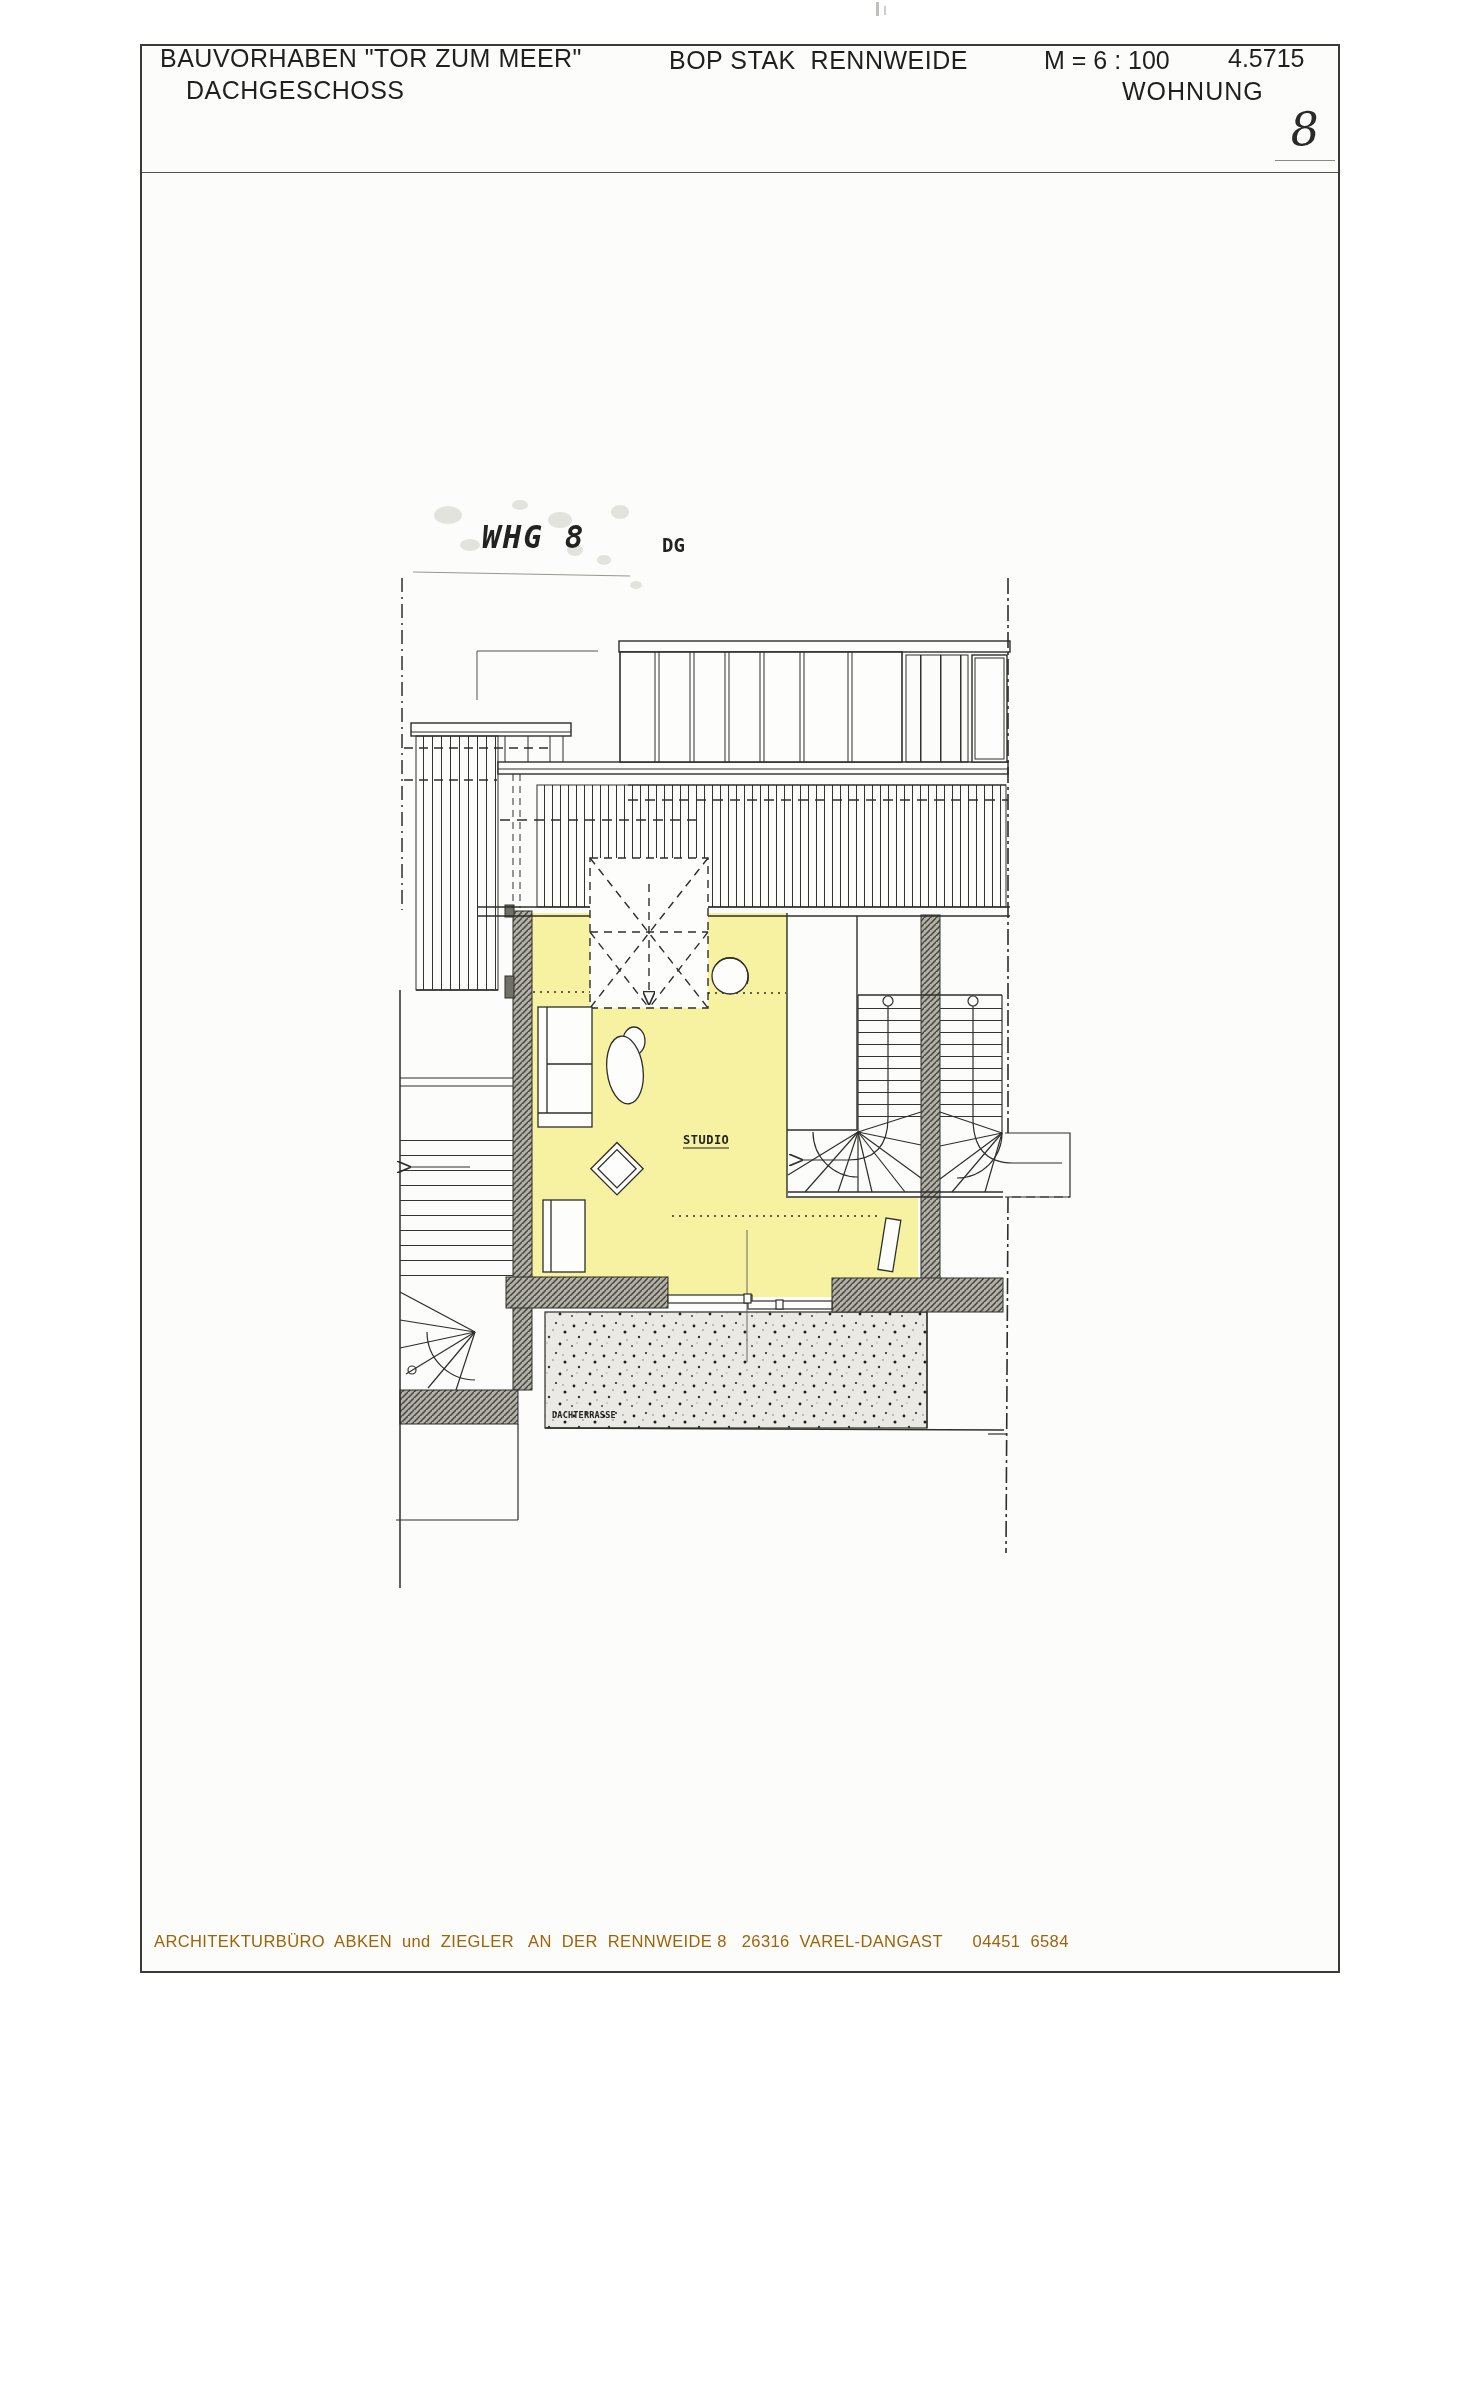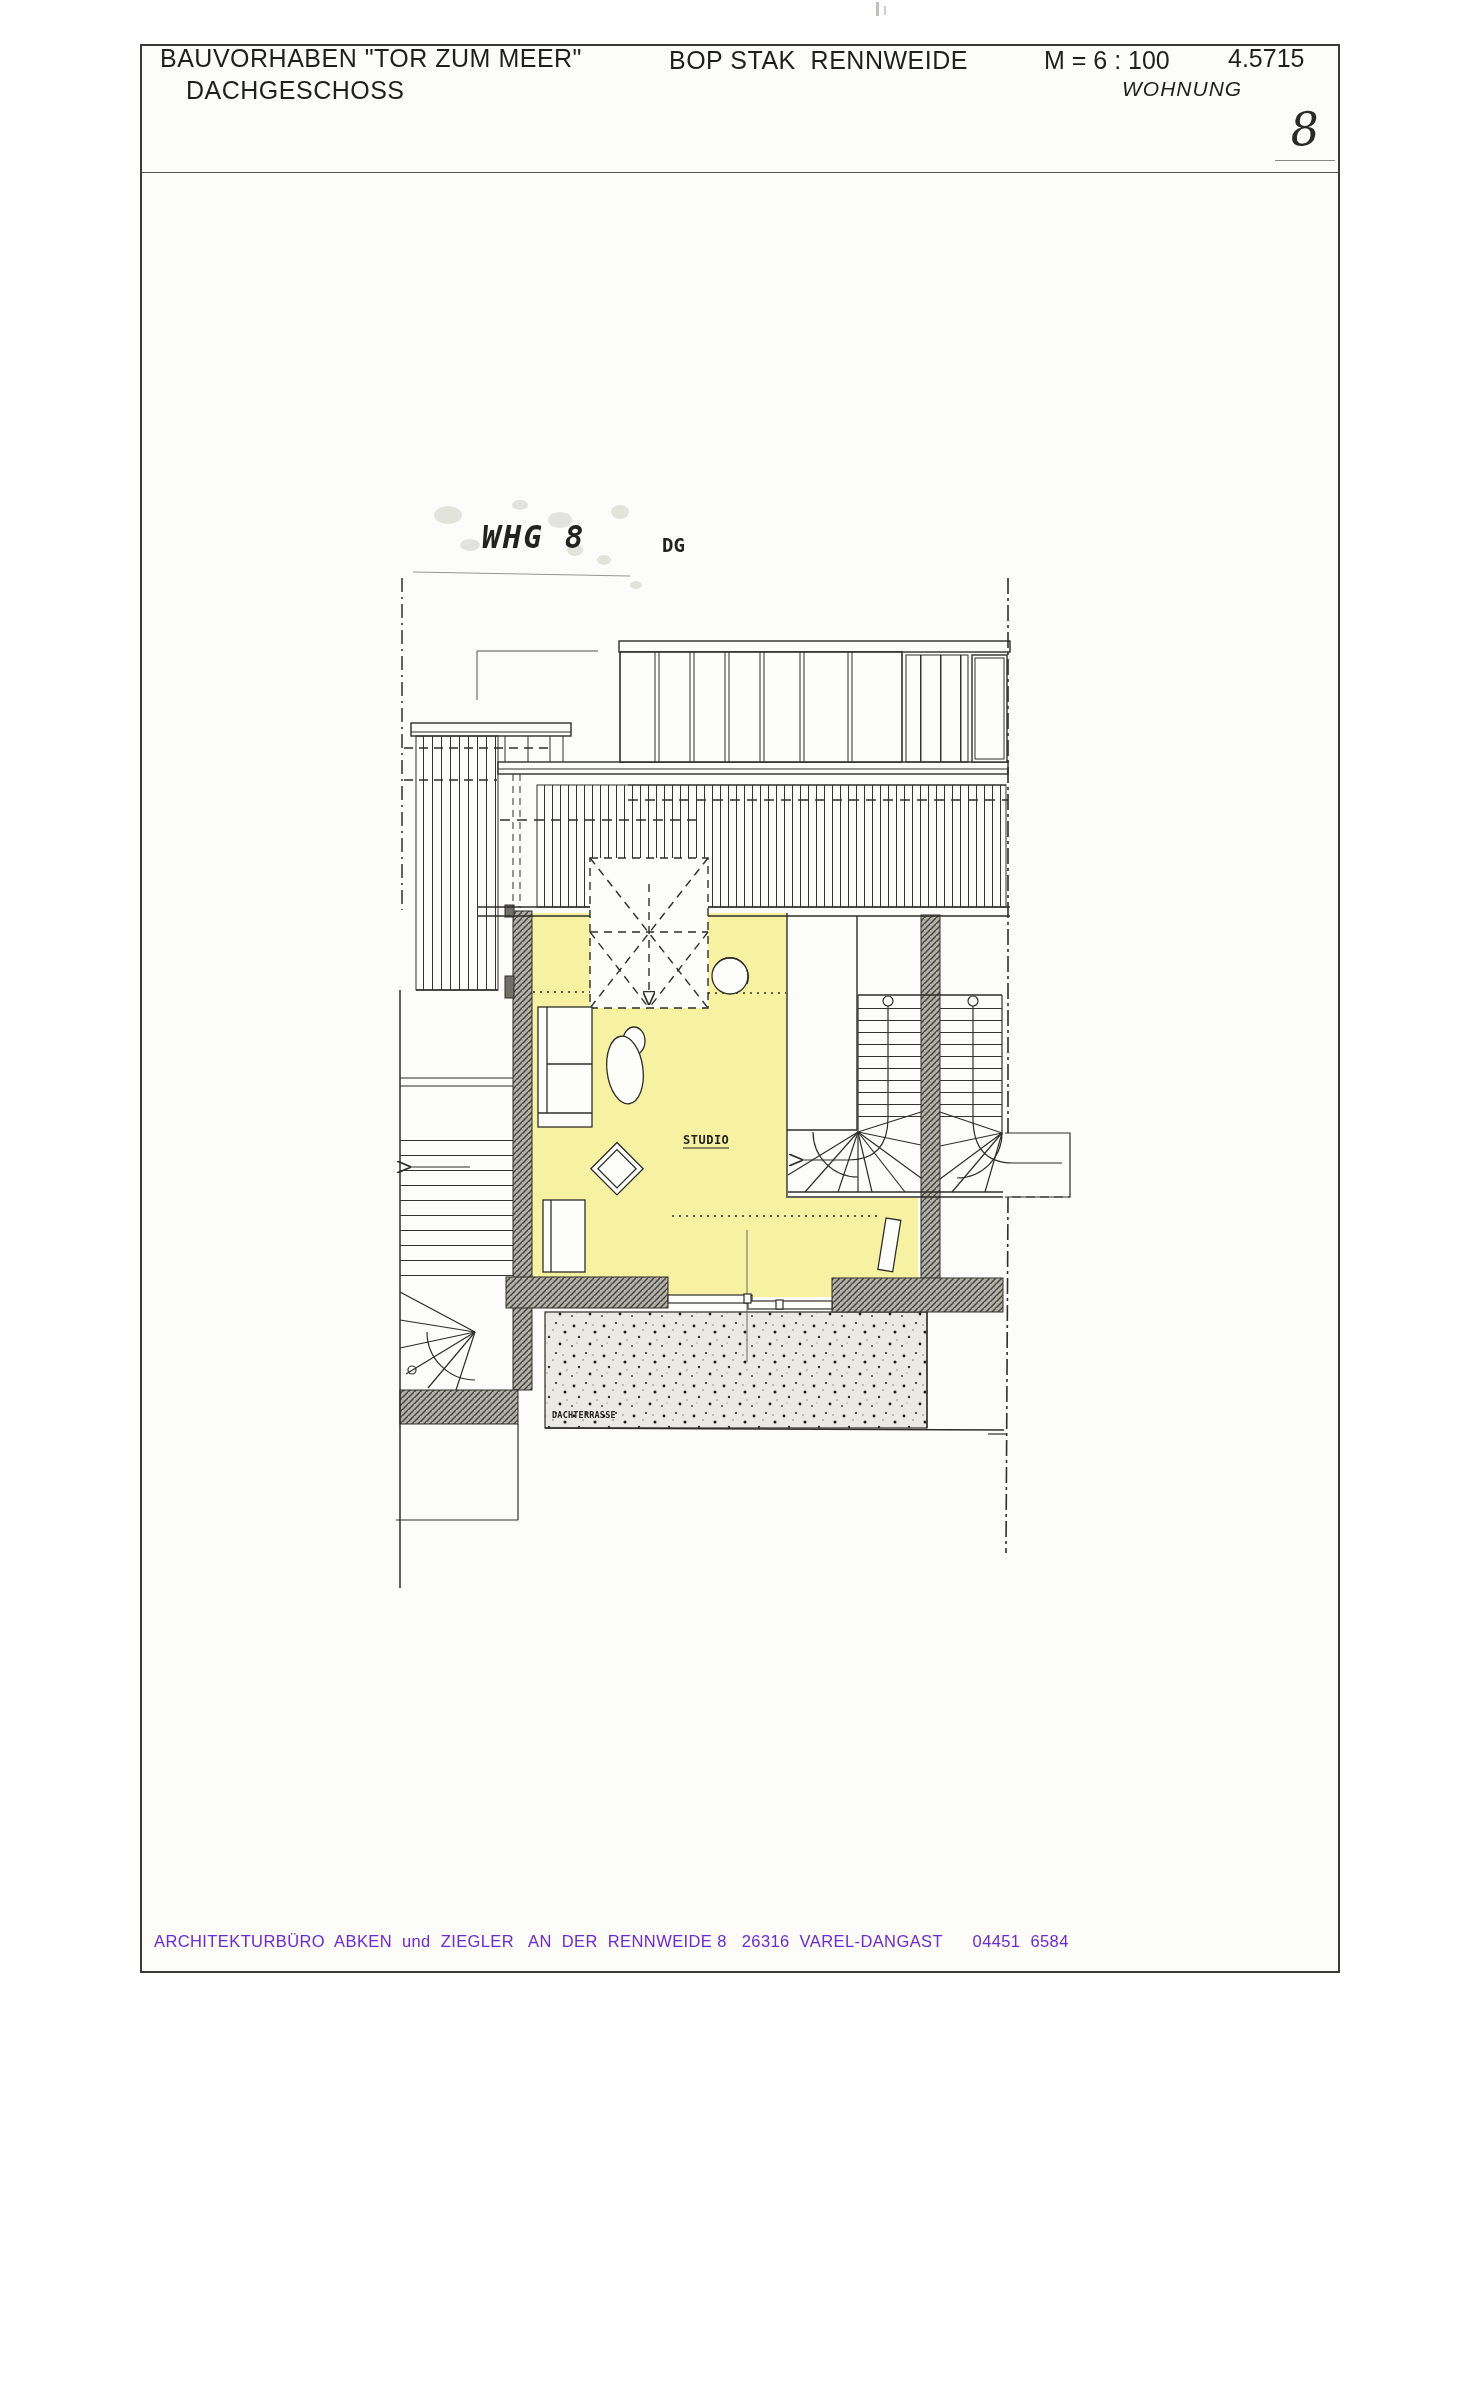--- a/index.html
+++ b/index.html
@@ -8,25 +8,25 @@
   
   .sheet{position:absolute;left:140px;top:44px;width:1196px;height:1925px;
          border:2px solid #3a3a36;background:#fcfcfa;}
   .hdr-sep{position:absolute;left:0;top:126px;width:100%;height:1px;background:#55534e;}
   .t{position:absolute;color:#1f1f1d;white-space:pre;}
   .hl1{left:18px;top:-2px;font-size:25px;letter-spacing:.5px;}
   .hl2{left:18px;top:30px;font-size:25px;letter-spacing:.5px;margin-left:26px;}
   .hmid{left:527px;top:0px;font-size:25px;letter-spacing:.5px;}
   .hscale{left:902px;top:0px;font-size:25px;}
   .hdate{left:1086px;top:-2px;font-size:25px;}
-  .hwoh{left:980px;top:31px;font-size:21px;letter-spacing:1px;font-style:italic;}
+  .hwoh{left:980px;top:31px;font-size:25px;letter-spacing:1px;}
   .hnum{left:1148px;top:56px;font-size:46px;font-family:"DejaVu Serif",serif;
         font-style:italic;color:#2a2a28;transform:rotate(-4deg);}
   .hnum-line{position:absolute;left:1133px;top:114px;width:60px;height:1px;background:#8a8880;}
-  .footer{position:absolute;left:12px;top:1886px;font-size:16.5px;color:#6d28d9;
+  .footer{position:absolute;left:12px;top:1886px;font-size:16.5px;color:#a16207;
           letter-spacing:.4px;white-space:pre;}
   svg{position:absolute;left:0;top:0;}
   svg text{fill:#222220;}
   .lbl-whg{font-family:"DejaVu Sans Mono",monospace;font-style:italic;font-weight:bold;
            font-size:31px;letter-spacing:2px;}
   .lbl-dg{font-family:"DejaVu Sans Mono",monospace;font-weight:bold;font-size:19px;}
   .lbl-studio{font-family:"DejaVu Sans Mono",monospace;font-weight:bold;font-size:12px;letter-spacing:.5px;}
   .lbl-terr{font-family:"DejaVu Sans Mono",monospace;font-weight:bold;font-size:8.5px;letter-spacing:.2px;}
 </style>
 </head>

